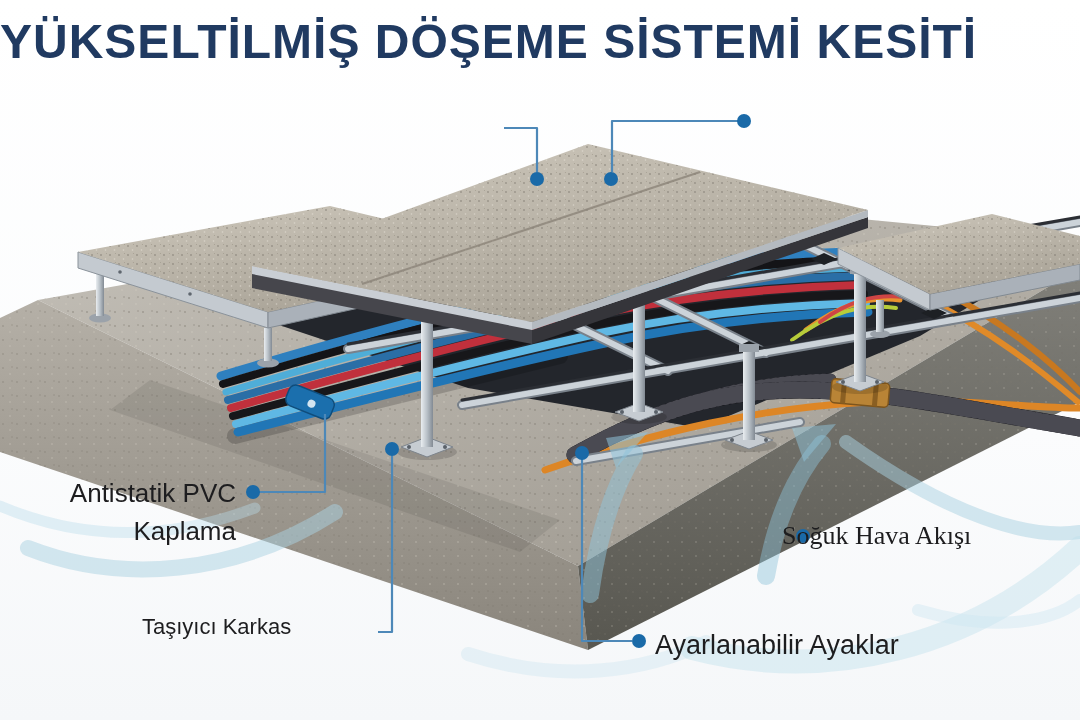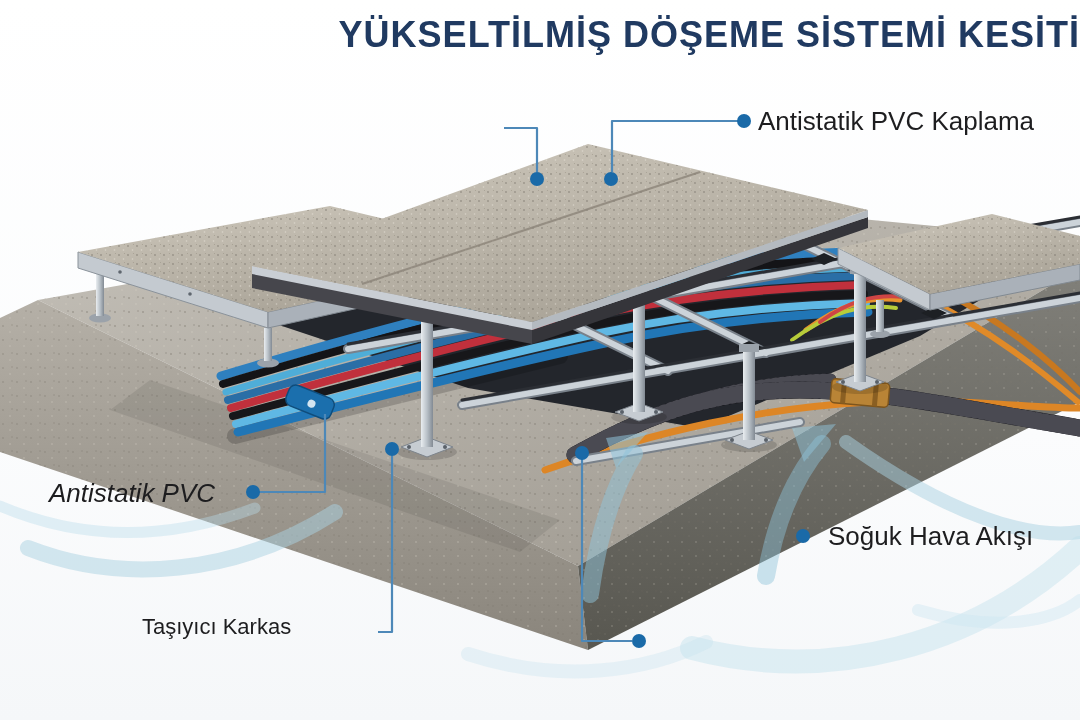--- a/index.html
+++ b/index.html
@@ -1,27 +1,27 @@
 <!DOCTYPE html>
 <html><head>
 <meta charset="utf-8">
 <style>
   html,body{margin:0;padding:0;background:#ffffff;}
   .stage{position:relative;width:1080px;height:720px;overflow:hidden;
          background:linear-gradient(180deg,#ffffff 0%,#fbfcfd 60%,#f5f7f9 100%);
          font-family:"Liberation Sans",sans-serif;}
-  .title{position:absolute;left:0;top:14px;width:1080px;text-align:right;
-         font-size:36px;font-weight:bold;letter-spacing:1px;color:#203a61;}
+  .title{position:absolute;left:0;top:14px;width:1080px;text-align:left;
+         font-size:48px;font-weight:bold;letter-spacing:1px;color:#203a61;}
   .scene{position:absolute;left:0;top:0;width:1080px;height:720px;}
   .lbl{position:absolute;color:#1d1d1f;font-size:26px;white-space:nowrap;}
   .lbl-panel{left:278px;top:112px;}
   .lbl-pvc-top{left:758px;top:106px;}
-  .lbl-pvc-left{left:28px;top:474px;width:208px;text-align:center;line-height:38px;white-space:normal;font-style:italic;}
+  .lbl-pvc-left{left:28px;top:474px;width:208px;text-align:right;line-height:38px;white-space:normal;}
   .lbl-pvc-left span{display:block;}
-  .lbl-air{left:828px;top:521px;}
+  .lbl-air{left:782px;top:521px;font-family:Liberation Serif, serif;}
   .lbl-frame{left:142px;top:614px;font-size:22px;}
   .lbl-feet{left:655px;top:630px;font-size:27px;}
 </style>
 </head>
 <body>
 
 <div class="stage">
 
   <svg class="scene" viewBox="0 0 1080 720" aria-hidden="true">
     <defs>
@@ -242,24 +242,25 @@
       <circle cx="392" cy="449" r="7"></circle>
       <circle cx="582" cy="453" r="7"></circle>
       <circle cx="639" cy="641" r="7"></circle>
       <circle cx="803" cy="536" r="7"></circle>
     </g>
   </svg>
 
   <div class="title">YÜKSELTİLMİŞ DÖŞEME SİSTEMİ KESİTİ</div>
 
 
-  <div class="lbl lbl-pvc-top">Antistatik PVC Kaplama</div>
 
   <div class="lbl lbl-pvc-left">
     <span>Antistatik PVC</span>
+    <span>Kaplama</span>
   </div>
 
   <div class="lbl lbl-air">Soğuk Hava Akışı</div>
 
   <div class="lbl lbl-frame">Taşıyıcı Karkas</div>
 
+  <div class="lbl lbl-feet">Ayarlanabilir Ayaklar</div>
 
 </div>
 
 </body></html>

